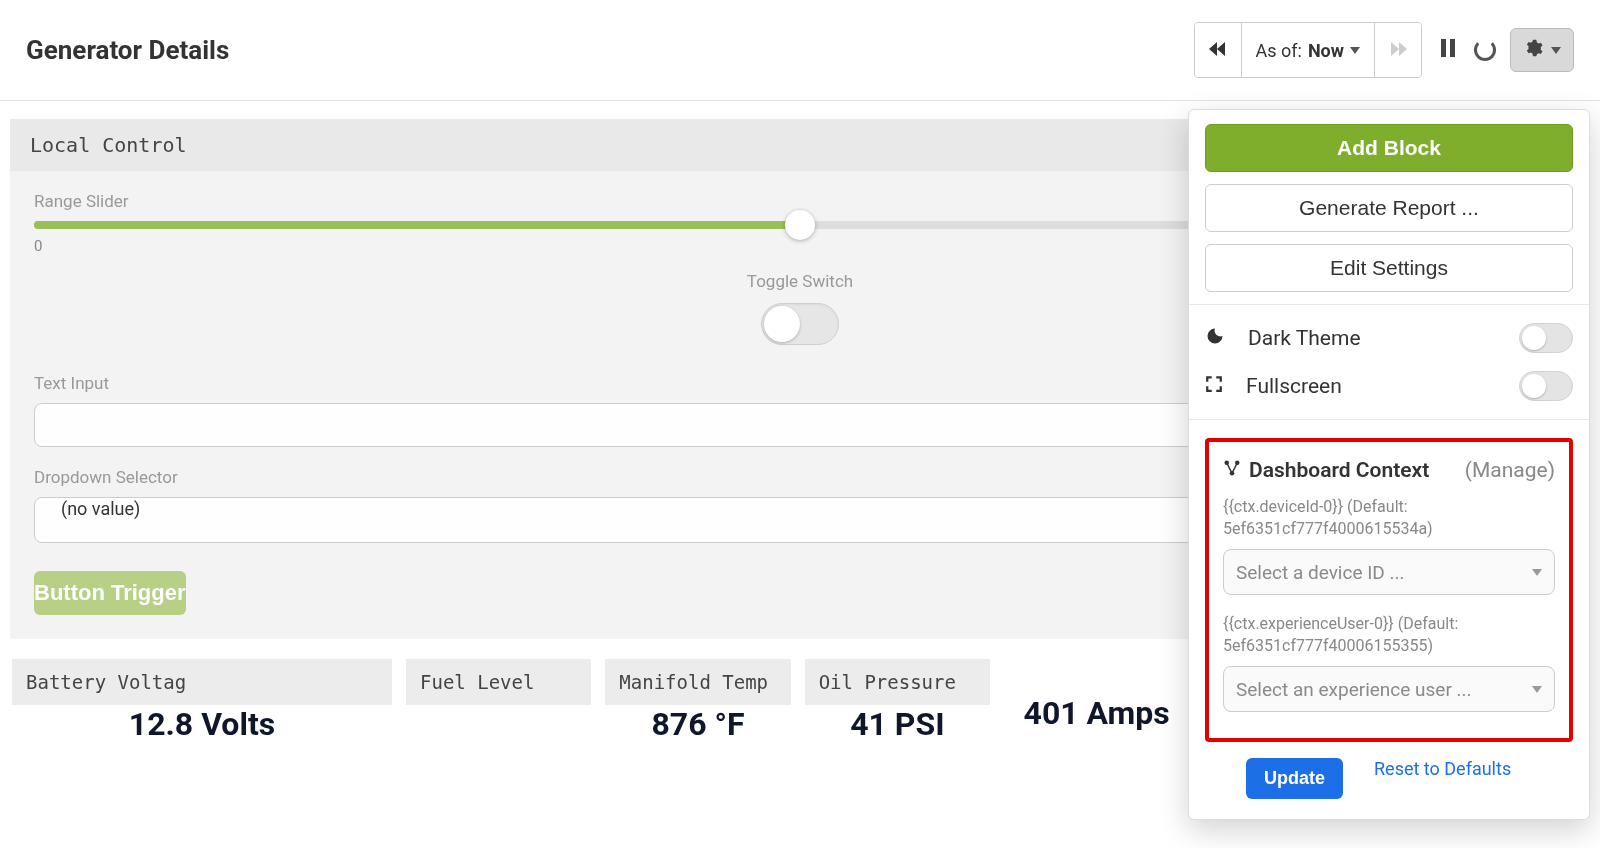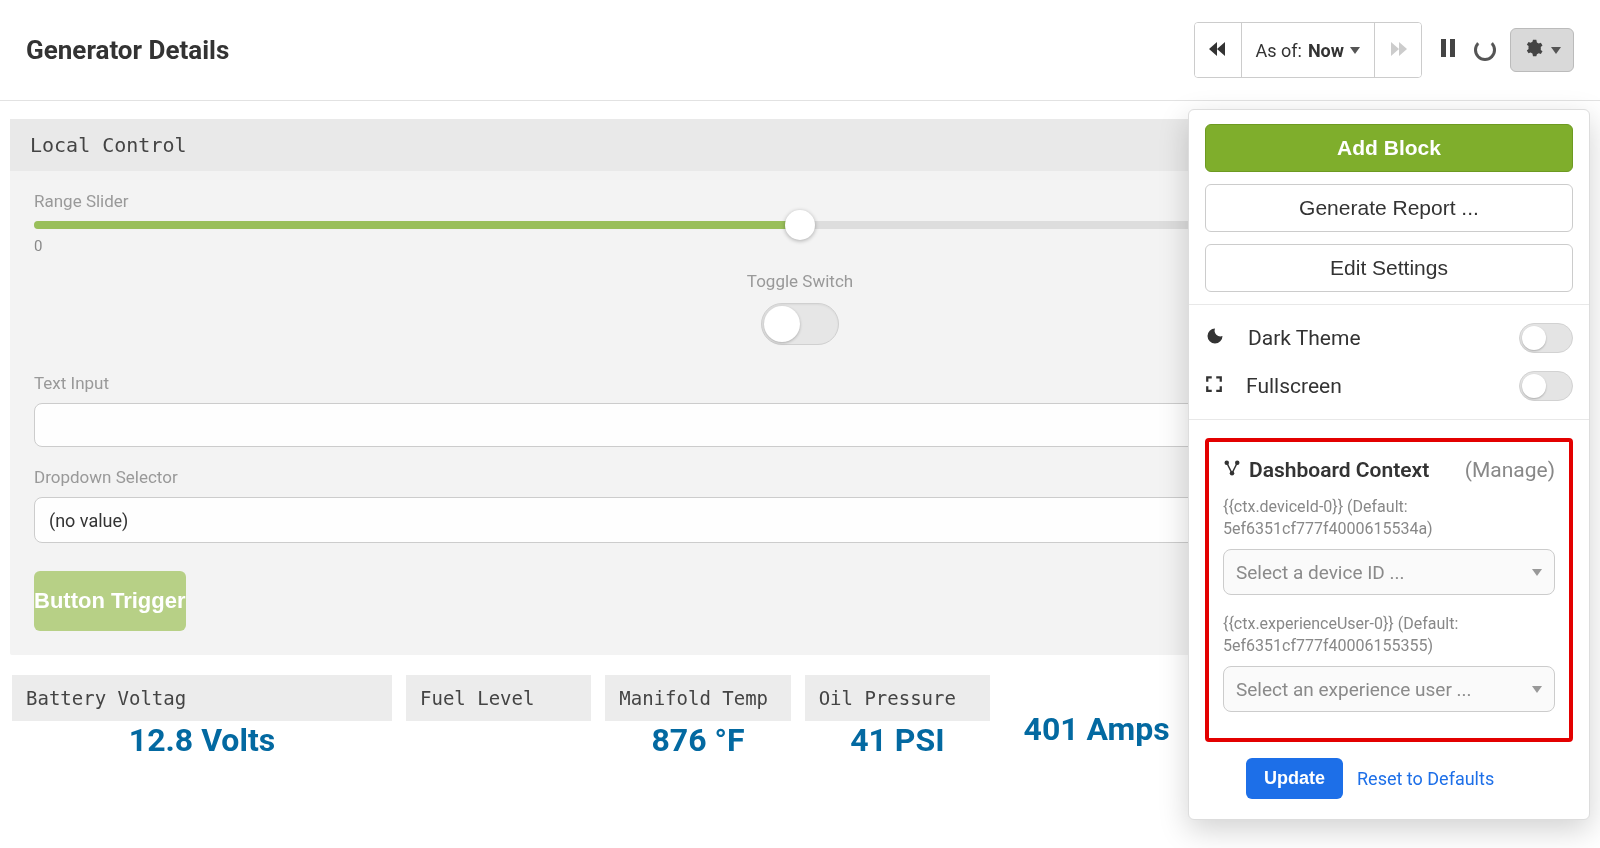--- a/index.html
+++ b/index.html
@@ -22,46 +22,46 @@
   .slider-wrap { position:relative; margin-bottom:42px; }
   .slider-track { height:8px; background:#ddd; border-radius:5px; position:relative; }
   .slider-fill { position:absolute; left:0; top:0; bottom:0; width:50%; background:#99bf5a; border-radius:5px; }
   .slider-thumb { position:absolute; top:50%; left:50%; transform:translate(-50%,-50%); width:30px; height:30px; background:#fff; border-radius:50%; box-shadow:0 1px 4px rgba(0,0,0,0.3); }
   .slider-min { position:absolute; top:16px; left:0; font-size:15px; color:#888; }
   .toggle-row { text-align:center; margin-bottom:24px; }
   .toggle-row .ctl-label { text-align:center; margin-bottom:12px; }
   .switch { display:inline-block; width:78px; height:42px; border-radius:22px; background:#e6e6e6; border:1px solid #d0d0d0; position:relative; box-shadow: inset 0 1px 2px rgba(0,0,0,0.05); }
   .switch .knob { position:absolute; top:2px; left:2px; width:36px; height:36px; background:#fff; border-radius:50%; box-shadow:0 1px 3px rgba(0,0,0,0.25); }
   .textinput { width:100%; height:44px; border:1px solid #ccc; border-radius:8px; background:#fefefe; padding:0 12px; font-size:17px; }
-  .select-like { width:100%; height:46px; border:1px solid #ccc; border-radius:8px; background:#fefefe; padding:0 14px; font-size:18px; display:flex; align-items:center; color:#333; }
-  .big-btn { width:calc(100%); margin: 28px 24px 0 24px; height:60px; background:#b7d086; border:none; border-radius:6px; color:#fff; font-size:22px; font-weight:600; box-sizing:border-box; width:auto; display:block; }
+  .select-like { width:100%; height:46px; border:1px solid #ccc; border-radius:8px; background:#fefefe; padding:0 26px; font-size:18px; display:flex; color:#333; }
+  .big-btn { width:calc(100%); margin: 28px 24px 0 24px; height:44px; background:#b7d086; border:none; border-radius:6px; color:#fff; font-size:22px; font-weight:600; box-sizing:border-box; width:auto; display:block; }
   .field-group { margin-bottom:20px; }
 
   .metrics { display:grid; grid-template-columns: 380px repeat(6, 1fr); gap:14px; padding:0 2px; }
   .metric { display:flex; flex-direction:column; }
   .metric-header { font-family: ui-monospace, SFMono-Regular, Menlo, Consolas, monospace; font-size:19px; background:#ececec; padding:12px 14px; color:#444; white-space:nowrap; overflow:hidden; }
-  .metric-value-row { flex:1; display:flex; align-items:center; justify-content:center; height:148px; font-size:32px; font-weight:700; color:#0369a1; }
+  .metric-value-row { flex:1; display:flex; align-items:center; justify-content:center; height:148px; font-size:32px; font-weight:700; color:#0f172a; }
   .metric.status .metric-value-row { background:#2fa87b; color:#fff; font-size:38px; font-weight:700; }
 
   
   .dropdown-panel { position:absolute; top:8px; right:10px; width:402px; background:#fff; border:1px solid #ddd; border-radius:6px; box-shadow:0 10px 30px rgba(0,0,0,0.18); z-index:20; padding:14px 16px 20px 16px; }
   .dp-btn { display:flex; align-items:center; justify-content:center; width:100%; height:48px; border-radius:6px; border:1px solid #ccc; background:#fff; font-size:21px; color:#333; margin-bottom:12px; cursor:pointer; }
   .dp-btn.primary { background:#7fae2c; border-color:#6d9a21; color:#fff; font-weight:700; }
   .dp-divider { height:1px; background:#e8e8e8; margin:8px -16px 18px -16px; }
   .dp-row { display:flex; align-items:center; justify-content:space-between; font-size:21px; color:#333; margin-bottom:18px; }
   .dp-row .left { display:flex; align-items:center; gap:23px; }
   .mini-switch { width:54px; height:30px; border-radius:16px; background:#e4e4e4; border:1px solid #d2d2d2; position:relative; }
   .mini-switch .knob { position:absolute; top:2px; left:2px; width:24px; height:24px; background:#fff; border-radius:50%; box-shadow:0 1px 2px rgba(0,0,0,0.25); }
   .context-box { border:4px solid #e30000; border-radius:4px; padding:16px 14px 22px 14px; margin-top:6px; }
   .ctx-header { display:flex; align-items:center; justify-content:space-between; font-size:21px; font-weight:600; color:#333; margin-bottom:14px; }
   .ctx-header .left { display:flex; align-items:center; gap:8px; }
   .ctx-manage { color:#888; font-weight:400; }
   .ctx-label { font-size:16px; color:#888; line-height:1.35; margin-bottom:10px; }
   .ctx-select { width:100%; height:46px; border:1px solid #ccc; border-radius:8px; background:#fafafa; padding:0 12px; font-size:19px; color:#8a8a8a; display:flex; align-items:center; justify-content:space-between; margin-bottom:18px; }
-  .ctx-footer { display:flex; align-items:center; gap:14px; margin-top:16px;padding-left:41px; }
+  .ctx-footer { display:flex; align-items:flex-start; gap:31px; margin-top:16px;padding-left:41px; }
   .update-btn { background:#1d6fe8; color:#fff; border:none; border-radius:6px; padding:10px 18px; font-size:18px; font-weight:600; cursor:pointer; }
   .reset-link { color:#1d6fe8; font-size:18px; cursor:pointer; }
   .chev-down { display:inline-block; width:0; height:0; border-left:5px solid transparent; border-right:5px solid transparent; border-top:7px solid #555; }
   .chev-down.light { border-top-color:#999; }
   .icon-svg { display:inline-block; vertical-align:middle; }
 </style>
 </head>
 <body>
 
 <div class="page-header">

